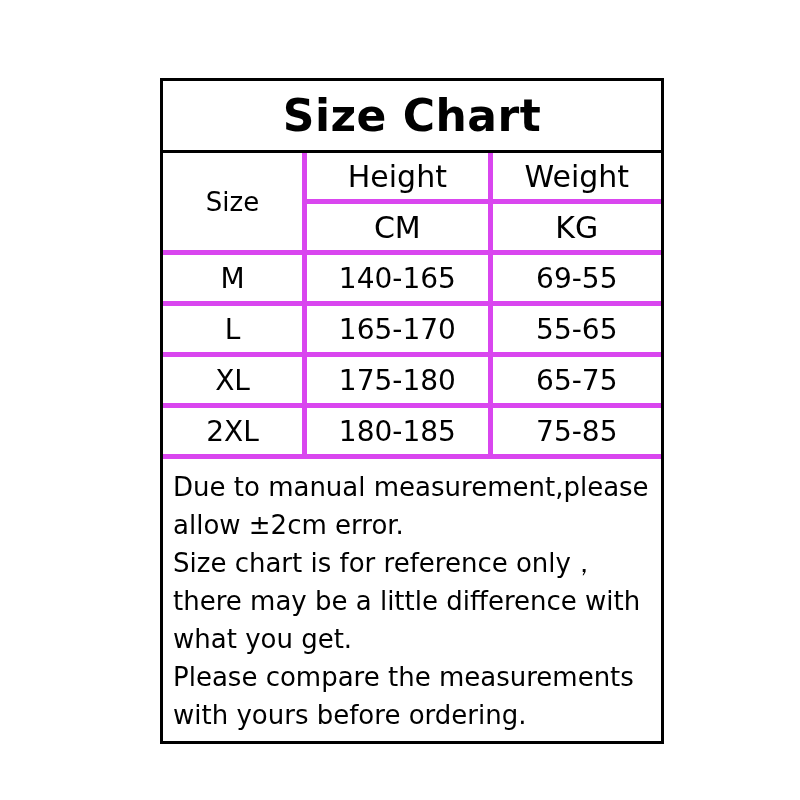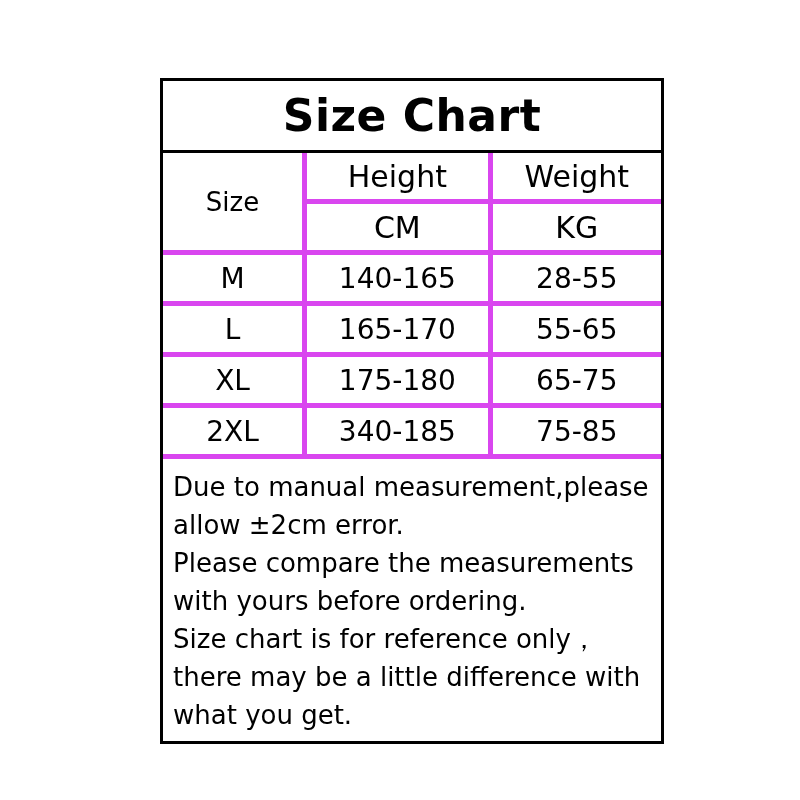--- a/index.html
+++ b/index.html
@@ -111,40 +111,40 @@
         <th class="head-cell col-h">Height</th>
         <th class="head-cell col-w">Weight</th>
       </tr>
       <tr>
         <th class="head-cell sub">CM</th>
         <th class="head-cell sub">KG</th>
       </tr>
       <tr>
         <td class="data-cell">M</td>
         <td class="data-cell">140-165</td>
-        <td class="data-cell">28-55</td>
+        <td class="data-cell">69-55</td>
       </tr>
       <tr>
         <td class="data-cell">L</td>
         <td class="data-cell">165-170</td>
         <td class="data-cell">55-65</td>
       </tr>
       <tr>
         <td class="data-cell">XL</td>
         <td class="data-cell">175-180</td>
         <td class="data-cell">65-75</td>
       </tr>
       <tr>
         <td class="data-cell">2XL</td>
-        <td class="data-cell">340-185</td>
+        <td class="data-cell">180-185</td>
         <td class="data-cell">75-85</td>
       </tr>
     </tbody>
       </table>
 
     <div class="notes">
       <p>Due to manual measurement,please allow ±2cm error.</p>
+      <p>Size chart is for reference only， there may be a little difference with what you get.</p>
       <p>Please compare the measurements with yours before ordering.</p>
-      <p>Size chart is for reference only， there may be a little difference with what you get.</p>
     </div>
 
   </div>
 </div>
 
 </body></html>

